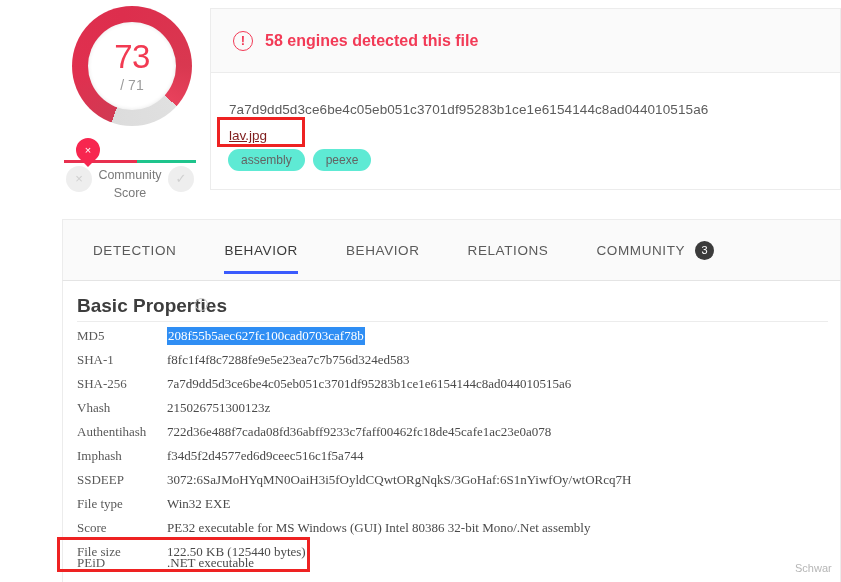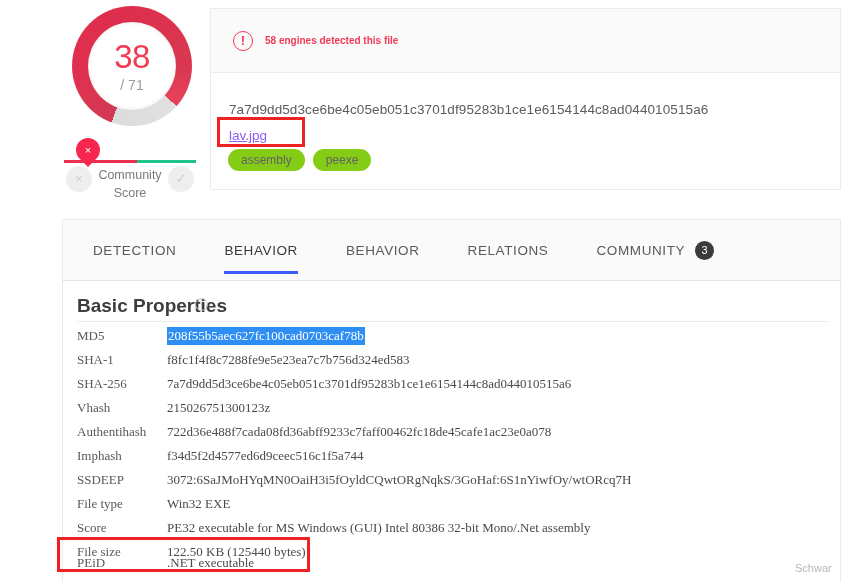--- a/index.html
+++ b/index.html
@@ -136,47 +136,47 @@
     border-radius: 50%;
     color: #f23a56;
     font-size: 13px;
     text-align: center;
     line-height: 17px;
     font-weight: bold;
   }
   .alert-text {
     margin-left: 12px;
     color: #f23a56;
-    font-size: 10px;
+    font-size: 16px;
     font-weight: bold;
   }
   .file-card {
     position: absolute;
     left: 210px; top: 72px;
     width: 631px; height: 118px;
     background: #ffffff;
     border: 1px solid #ececec;
   }
   .file-hash {
     position: absolute;
     left: 18px; top: 29px;
     font-size: 13.5px;
     color: #5c5c5c;
     letter-spacing: 0.1px;
   }
   .file-name {
     position: absolute;
     left: 18px; top: 55px;
     font-size: 13.5px;
-    color: #8b5cf6;
+    color: #7f1d1d;
     text-decoration: underline;
   }
   .tags { position: absolute; left: 17px; top: 76px; display: flex; gap: 8px; }
   .tag {
-    background: #84cc16;
+    background: #5eead4;
     color: #636363;
     font-size: 12px;
     border-radius: 11px;
     padding: 4px 13px;
   }
 
   
   .tabbar {
     position: absolute;
     left: 62px; top: 219px;
@@ -291,21 +291,21 @@
 </head>
 <body>
 
 <div id="page">
 
   <div class="summary">
 
     <div class="donut-wrap">
       <div class="donut"></div>
       <div class="donut-hole">
-        <div class="donut-num">38</div>
+        <div class="donut-num">73</div>
         <div class="donut-den">/ 71</div>
       </div>
     </div>
 
     <div class="cscore">
       <div class="cs-bar"></div>
       <div class="cs-pin">
         <span>×</span>
       </div>
       <div class="cs-circle left">×</div>

